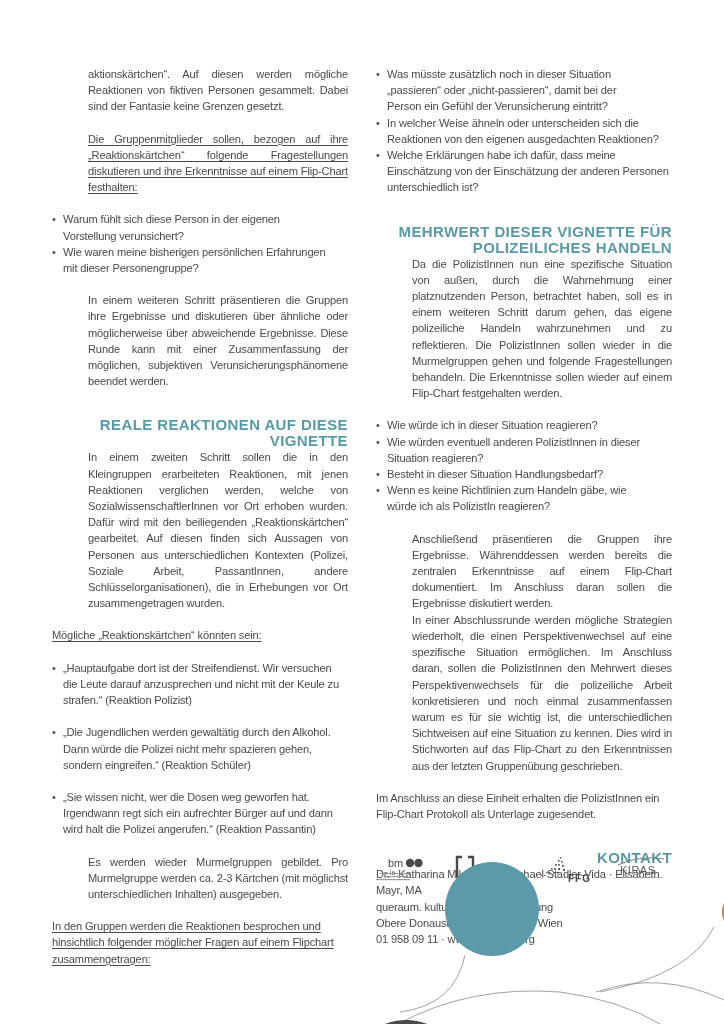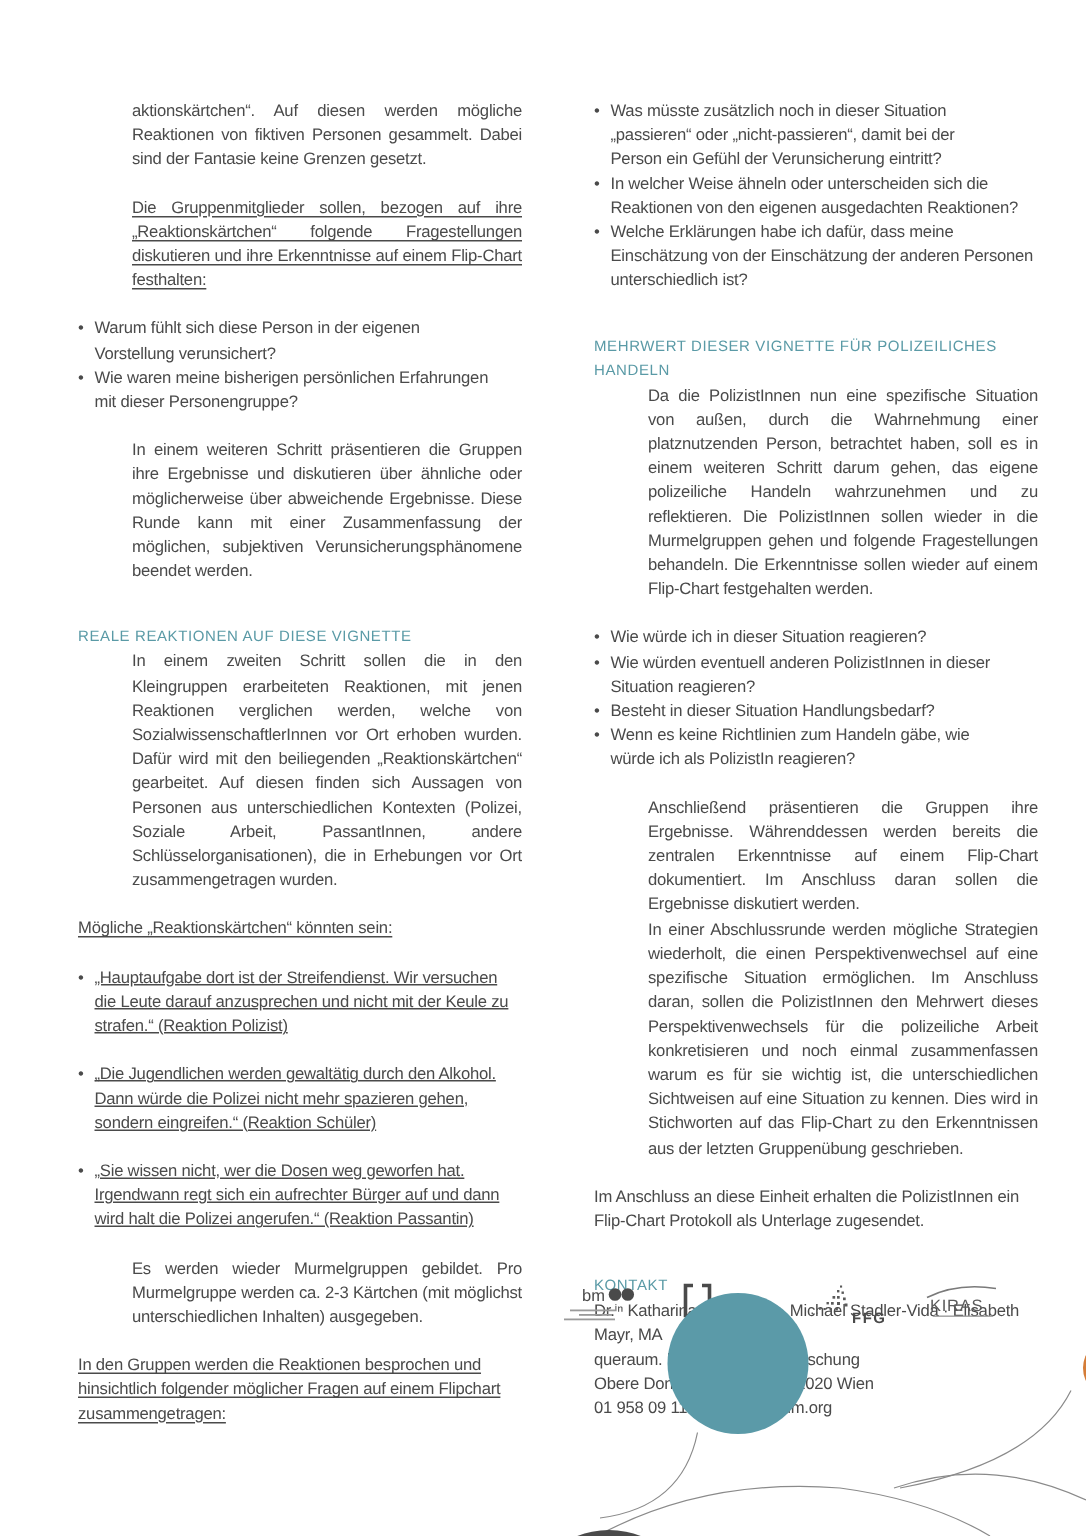--- a/index.html
+++ b/index.html
@@ -1,30 +1,30 @@
 <!DOCTYPE html>
 <html><head>
 <meta charset="utf-8">
 <style>
   html, body { margin:0; padding:0; background:#ffffff; }
   body { width:724px; height:1024px; position:relative; overflow:hidden;
          font-family:"Liberation Sans Narrow","Liberation Sans", sans-serif; color:#4a4a4a; }
   .col { position:absolute; top:66px; font-size:11.1px; line-height:16.2px; letter-spacing:-0.15px; }
   .col.left { left:52px; width:296px; }
-  .col.right { left:396px; width:296px; }
+  .col.right { left:376px; width:296px; }
   p { margin:0; }
   .just { text-align:justify;margin-left:36px; }
   .u { text-decoration:underline; text-underline-offset:2px; }
   .gap { height:16px; }
   .gap2 { height:28px; }
   ul { list-style:none; margin:0; padding:0; }
   ul li { position:relative; padding-left:11px; }
   ul li::before { content:"\2022"; position:absolute; left:0; top:0; color:#4a4a4a; }
-  ul.spaced li { margin-bottom:16px;text-decoration:underline; }
-  h3 { margin:0; font-size:10px; font-weight:normal; letter-spacing:0.4px; color:#5a9aa6; line-height:16px; }
+  ul.spaced li { margin-bottom:16px; }
+  h3 { margin:0; font-size:15px; font-weight:bold; letter-spacing:0.4px; color:#5a9aa6; line-height:16px;text-align:right; }
   .logos { position:absolute; left:372px; top:817px; width:320px; height:32px;margin-top:38px; }
   .logo { position:absolute; top:0; height:32px; color:#4a4a4a; }
   .deco { position:absolute; left:0; top:0; width:724px; height:1024px; pointer-events:none; }
 </style>
 </head>
 <body>
 
 <div class="col left">
   <p class="just">aktionskärtchen“. Auf diesen werden mögliche Reaktionen von fiktiven Personen gesammelt. Dabei sind der Fantasie keine Grenzen gesetzt.</p>
   <div class="gap"></div>

